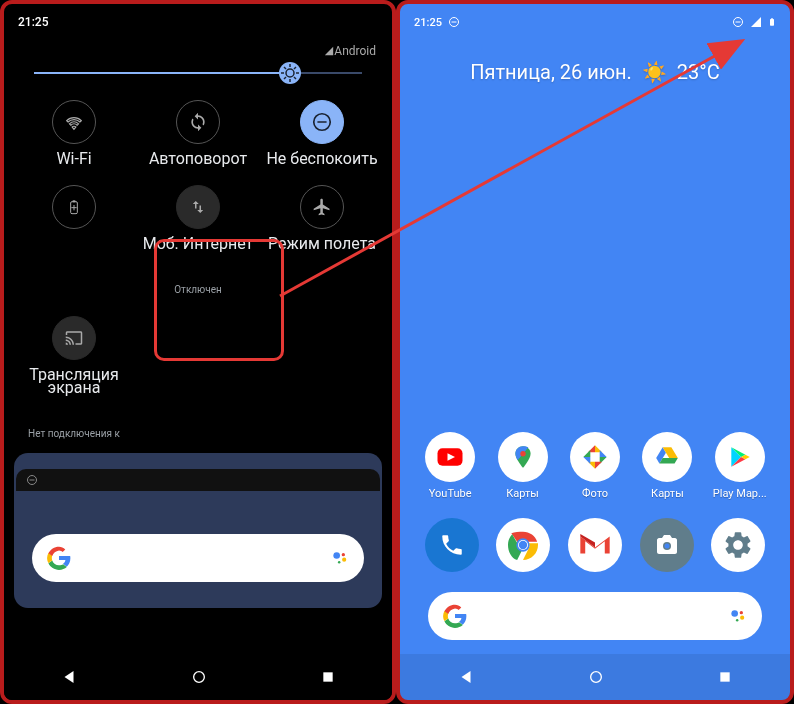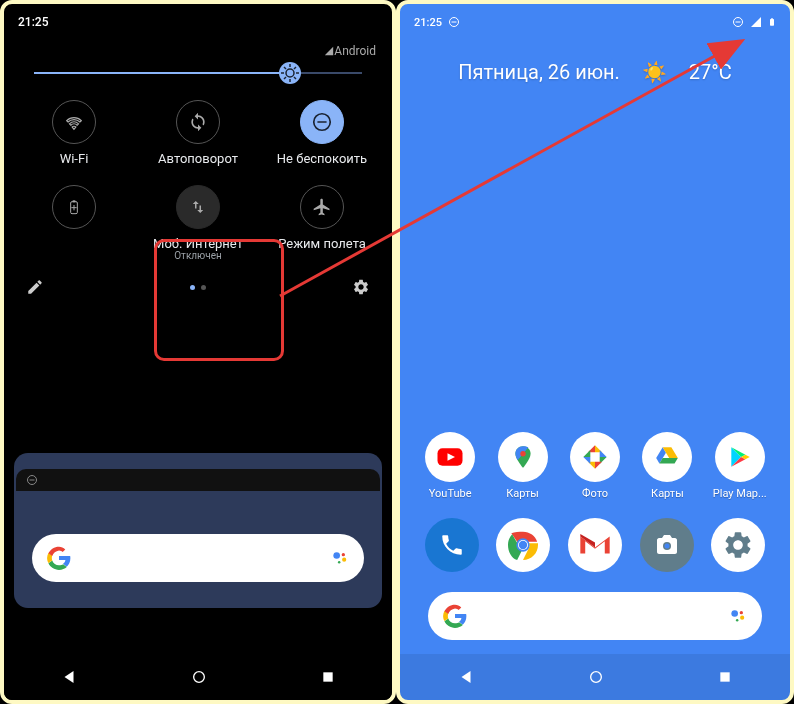--- a/index.html
+++ b/index.html
@@ -1,17 +1,17 @@
 <!DOCTYPE html>
 <html><head>
 <meta charset="utf-8">
 <style>
 * { box-sizing: border-box; margin: 0; padding: 0; }
 body { font-family: Roboto, Arial, sans-serif; background: #000; width: 794px; height: 704px; position: relative; overflow: hidden; }
-.frame { position: absolute; top: 0; border: 4px solid #fef9c3; border-radius: 12px; overflow: hidden; }
+.frame { position: absolute; top: 0; border: 4px solid #b91c1c; border-radius: 12px; overflow: hidden; }
 .left-phone { left: 0; width: 396px; height: 704px; background: #000; }
 .right-phone { left: 396px; width: 398px; height: 704px; background: #4285f4; }
 
 
 .statusbar { height: 36px; display: flex; align-items: center; padding: 0 14px; font-size: 12px; font-weight: 500; }
 .left-phone .statusbar { color: #fff; }
 .right-phone .statusbar { color: #fff; justify-content: space-between; }
 .status-right { display: flex; align-items: center; gap: 6px; font-size: 11px; }
 
 
@@ -19,42 +19,42 @@
 .brightness { padding: 10px 30px 20px; }
 .brightness-track { height: 2px; background: #3a4a6a; position: relative; }
 .brightness-fill { position: absolute; left: 0; width: 78%; height: 2px; background: #8ab4f8; }
 .brightness-thumb { position: absolute; left: 78%; top: -11px; width: 24px; height: 24px; transform: translateX(-50%); }
 
 .qs-grid { display: grid; grid-template-columns: repeat(3, 1fr); gap: 8px; padding: 0 12px; }
 .qs-tile { display: flex; flex-direction: column; align-items: center; text-align: center; padding: 6px 2px; cursor: pointer; }
 .qs-circle { width: 44px; height: 44px; border-radius: 50%; border: 1.5px solid #555; display: flex; align-items: center; justify-content: center; margin-bottom: 8px; }
 .qs-circle.active { background: #8ab4f8; border-color: #8ab4f8; }
 .qs-circle.darkbg { background: #2a2a2a; border-color: #2a2a2a; }
-.qs-label { color: #e8eaed; font-size: 13px; line-height: 13px; }
-.qs-sublabel { color: #9aa0a6; font-size: 10px; line-height: 12px; }
+.qs-label { color: #e8eaed; font-size: 16px; line-height: 13px; }
+.qs-sublabel { color: #9aa0a6; font-size: 10px; line-height: 12px; margin-top: 34px; }
 
 .highlight-box { position: absolute; border: 3px solid #e53935; border-radius: 10px; left: 150px; top: 235px; width: 130px; height: 122px; pointer-events: none; }
 
 .qs-footer { display: flex; justify-content: space-between; align-items: center; padding: 10px 22px; color: #ccc; }
 .page-dots { display: flex; gap: 6px; }
 .dot { width: 5px; height: 5px; border-radius: 50%; background: #555; }
 .dot.active { background: #8ab4f8; }
 
 .lower-bg { position: absolute; bottom: 46px; left: 10px; right: 10px; height: 155px; background: #2d3a5a; border-radius: 14px; }
 .noti-bar { position: absolute; left: 12px; right: 12px; top: 0; height: 22px; background: #111; border-radius: 10px 10px 0 0; display: flex; align-items: center; padding: 0 10px; font-size: 11px; color: #888; }
 
 .searchbar { position: absolute; bottom: 26px; left: 28px; right: 28px; height: 48px; background: #fff; border-radius: 25px; display: flex; align-items: center; padding: 0 14px; justify-content: space-between; }
 .left-phone .searchbar { bottom: 72px; }
 
 .navbar { position: absolute; bottom: 0; left: 0; right: 0; height: 46px; display: flex; justify-content: space-around; align-items: center; }
 .left-phone .navbar { background: #000; }
 .right-phone .navbar { background: rgba(0,0,0,0.08); }
 
 
-.date-weather { color: #fff; text-align: center; font-size: 20px; padding: 20px 8px; font-weight: 400; text-shadow: 0 1px 2px rgba(0,0,0,0.2); display: flex; justify-content: center; align-items: center; gap: 22px; }
+.date-weather { color: #fff; text-align: center; font-size: 20px; padding: 20px 8px; font-weight: 400; text-shadow: 0 1px 2px rgba(0,0,0,0.2); display: flex; justify-content: center; align-items: center; gap: 10px; }
 .apps-grid { display: grid; grid-template-columns: repeat(5, 1fr); gap: 12px 4px; padding: 0 16px; position: absolute; bottom: 200px; left: 0; right: 0; }
 .app { display: flex; flex-direction: column; align-items: center; gap: 5px; cursor: pointer; }
 .app-icon { width: 50px; height: 50px; border-radius: 50%; background: #fff; display: flex; align-items: center; justify-content: center; }
 .app-label { color: #fff; font-size: 11px; text-shadow: 0 1px 1px rgba(0,0,0,0.3); white-space: nowrap; overflow: hidden; text-overflow: ellipsis; max-width: 62px; }
 
 .dock { position: absolute; bottom: 128px; left: 0; right: 0; display: flex; justify-content: space-around; padding: 0 16px; }
 .dock .app-icon { width: 54px; height: 54px; }
 
 
 .arrow-svg { position: absolute; top: 0; left: 0; width: 794px; height: 704px; pointer-events: none; z-index: 100; }
@@ -142,20 +142,29 @@
       <div class="qs-sublabel">Отключен</div>
     </div>
     <div class="qs-tile">
       <div class="qs-circle">
           <svg width="20" height="20" viewBox="0 0 24 24">
             <path d="M21 16v-2l-8-5V3.5c0-.83-.67-1.5-1.5-1.5S10 2.67 10 3.5V9l-8 5v2l8-2.5V19l-2 1.5V22l3.5-1 3.5 1v-1.5L13 19v-5.5l8 2.5z" fill="#aaa"></path>
           </svg>
         </div>
       <div class="qs-label">Режим полета</div>
     </div>
+    <div class="qs-tile">
+      <div class="qs-circle darkbg">
+          <svg width="20" height="18" viewBox="0 0 24 24">
+            <path d="M21 3H3c-1.1 0-2 .9-2 2v3h2V5h18v14h-7v2h7c1.1 0 2-.9 2-2V5c0-1.1-.9-2-2-2zM1 18v3h3c0-1.66-1.34-3-3-3zm0-4v2c2.76 0 5 2.24 5 5h2c0-3.87-3.13-7-7-7zm0-4v2c4.97 0 9 4.03 9 9h2c0-6.08-4.93-11-11-11z" fill="#aaa"></path>
+          </svg>
+        </div>
+      <div class="qs-label">Трансляция экрана</div>
+      <div class="qs-sublabel">Нет подключения к</div>
+    </div>
   </div>
 
   <div class="qs-footer">
     <svg width="18" height="18" viewBox="0 0 24 24">
         <path d="M3 17.25V21h3.75L17.81 9.94l-3.75-3.75L3 17.25zM20.71 7.04c.39-.39.39-1.02 0-1.41l-2.34-2.34c-.39-.39-1.02-.39-1.41 0l-1.83 1.83 3.75 3.75 1.83-1.83z" fill="#ccc"></path>
       </svg>
     <div class="page-dots">
       <div class="dot active"></div>
         <div class="dot"></div>
     </div>
@@ -223,21 +232,21 @@
       <svg width="8" height="14" viewBox="0 0 24 24">
           <rect x="6" y="3" width="12" height="20" rx="2" fill="#fff"></rect>
           <rect x="9" y="1" width="6" height="3" fill="#fff"></rect>
         </svg>
     </div>
   </div>
 
   <div class="date-weather">
     <span>Пятница, 26 июн.</span>
     <span>☀️</span>
-    <span>27°C</span>
+    <span>23°C</span>
   </div>
 
   <div class="apps-grid">
     <div class="app">
       <div class="app-icon">
           <svg width="30" height="30" viewBox="0 0 24 24">
             <rect x="2" y="5" width="20" height="14" rx="4" fill="#FF0000"></rect>
             <path d="M10 9l6 3-6 3z" fill="#fff"></path>
           </svg>
         </div>

